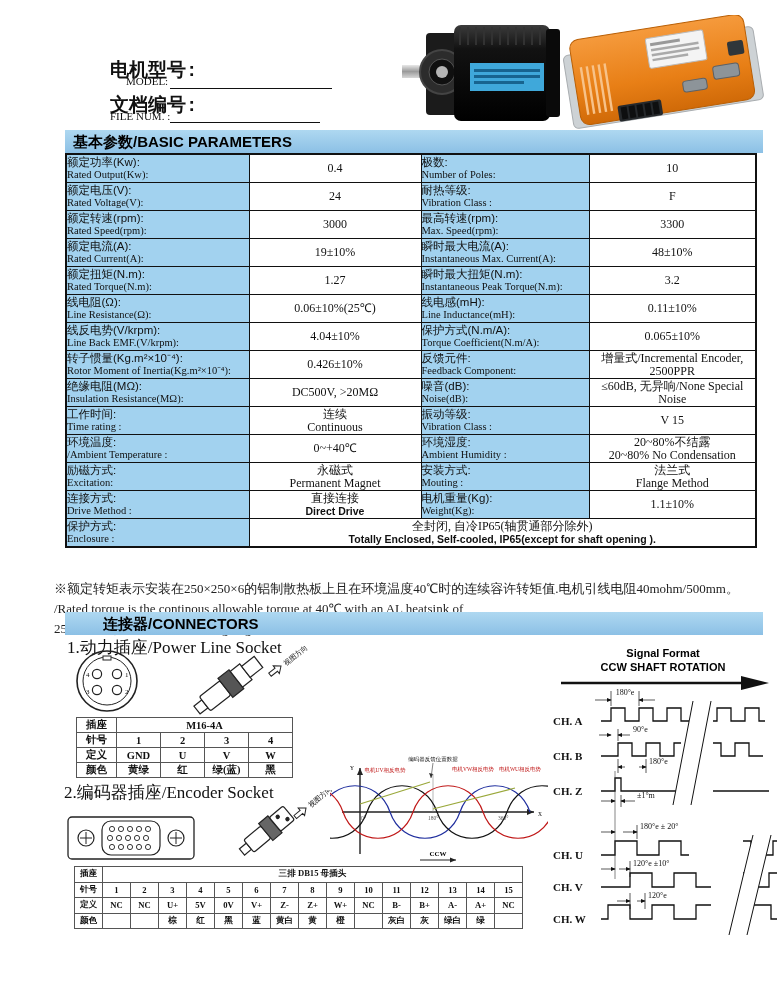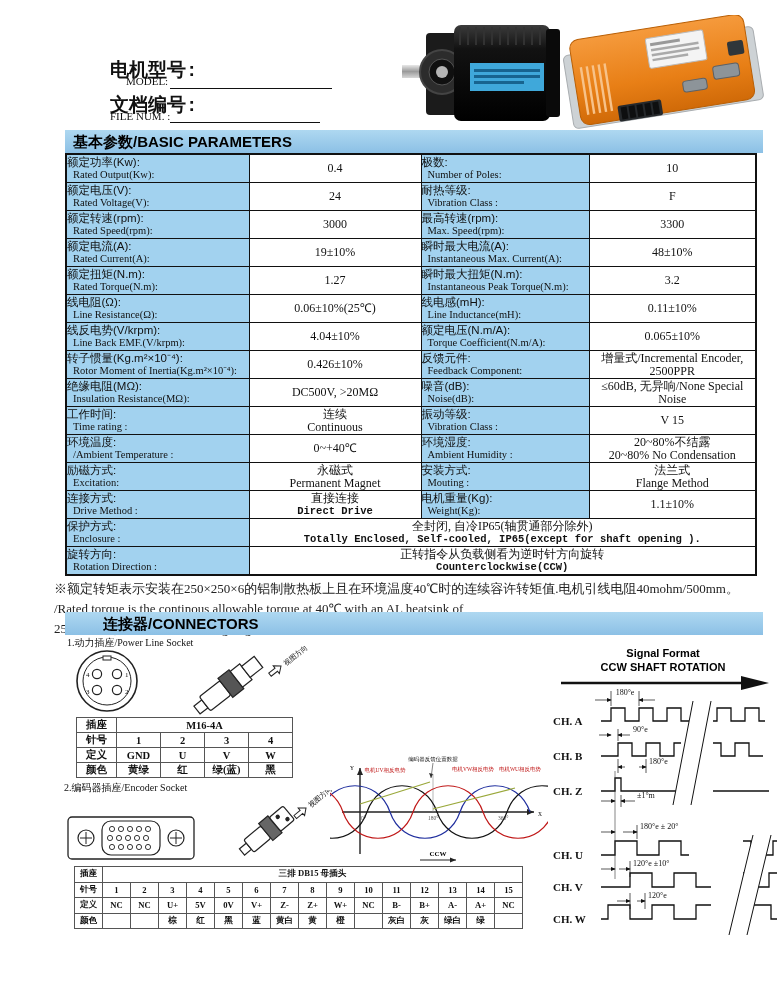--- a/index.html
+++ b/index.html
@@ -17,29 +17,29 @@
   .band{position:absolute;left:65px;width:698px;height:23px;box-sizing:border-box;
         background:linear-gradient(180deg,#aed8f1,#8cc0e5);
         font:bold 15px "Liberation Sans",sans-serif;color:#000;padding:3px 0 0 8px;}
 
   
   table.params{position:absolute;left:65px;top:153px;width:690px;border-collapse:collapse;
         table-layout:fixed;border:2px solid #111;font-family:"Liberation Serif",serif;}
   table.params td{border:1px solid #111;height:27px;padding:0;vertical-align:middle;overflow:hidden;}
   td.lbl{background:#a2d2ef;padding:1px 3px;}
   td.lbl .cn{font-size:11.5px;line-height:13px;font-family:"Liberation Sans",sans-serif;}
-  td.lbl .en{font-size:10.5px;line-height:12px;margin-left:6px;}
+  td.lbl .en{font-size:10.5px;line-height:12px;}
   td.val{text-align:center;font-size:12px;background:#fff;}
   td.val div{line-height:13px;}
-  .mono{font-family:Liberation Mono, monospace;font-weight:bold;font-size:10.5px;}
+  .mono{font-family:Liberation Sans, sans-serif;font-weight:bold;font-size:10.5px;}
 
   
   .footnote{position:absolute;left:54px;top:579px;width:700px;font-size:13px;line-height:1.55;color:#222;}
 
-  .subtitle{position:absolute;font-size:10px;color:#111;}
+  .subtitle{position:absolute;font-size:17px;color:#111;}
 
   
   table.ctable{border-collapse:collapse;table-layout:fixed;position:absolute;background:#fff;
         font-family:"Liberation Serif",serif;font-weight:bold;}
   table.ctable td{border:1px solid #555;text-align:center;padding:0;vertical-align:middle;}
   table.ptable{left:76px;top:717px;}
   table.ptable td{height:14px;font-size:10.5px;}
   table.etable{left:74px;top:866px;}
   table.etable td{height:14.5px;font-size:8.6px;}
   td.rowhead{font-family:"Liberation Sans",sans-serif;}
@@ -247,21 +247,21 @@
         </tr>
         <tr>
           <td class="lbl">
             <div class="cn">线反电势(V/krpm):</div>
             <div class="en">Line Back EMF.(V/krpm):</div>
           </td>
           <td class="val">
             <div>4.04±10%</div>
           </td>
           <td class="lbl">
-            <div class="cn">额定电压(N.m/A):</div>
+            <div class="cn">保护方式(N.m/A):</div>
             <div class="en">Torque Coefficient(N.m/A):</div>
           </td>
           <td class="val">
             <div>0.065±10%</div>
           </td>
         </tr>
         <tr>
           <td class="lbl">
             <div class="cn">转子惯量(Kg.m²×10⁻⁴):</div>
             <div class="en">Rotor Moment of Inertia(Kg.m²×10⁻⁴):</div>
@@ -364,30 +364,20 @@
           </td>
         </tr>
         <tr>
           <td class="lbl">
             <div class="cn">保护方式:</div>
             <div class="en">Enclosure :</div>
           </td>
           <td class="val" colspan="3">
             <div>全封闭, 自冷IP65(轴贯通部分除外)</div>
             <div class="mono">Totally Enclosed, Self-cooled, IP65(except for shaft opening ).</div>
-          </td>
-        </tr>
-        <tr>
-          <td class="lbl">
-            <div class="cn">旋转方向:</div>
-            <div class="en">Rotation Direction :</div>
-          </td>
-          <td class="val" colspan="3">
-            <div>正转指令从负载侧看为逆时针方向旋转</div>
-            <div class="mono">Counterclockwise(CCW)</div>
           </td>
         </tr>
       </tbody>
   </table>
 
   <div class="footnote">
     <div>※额定转矩表示安装在250×250×6的铝制散热板上且在环境温度40℃时的连续容许转矩值.电机引线电阻40mohm/500mm。 /Rated torque is the continous allowable torque at 40℃ with an AL heatsink of</div>
     <div>250×250×6,the resistance of outgoing line is 40mohm/500mm.</div>
   </div>
 

